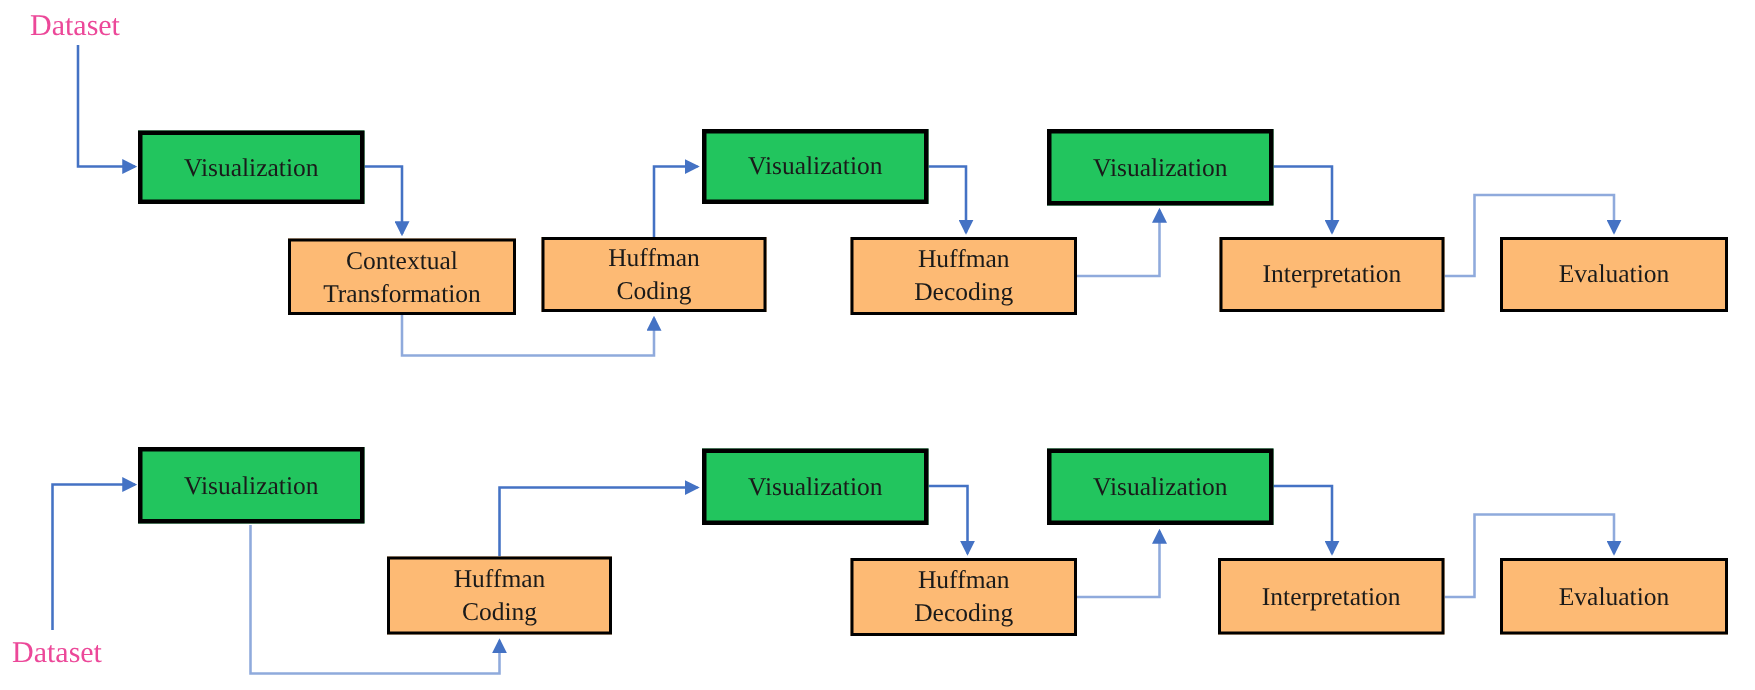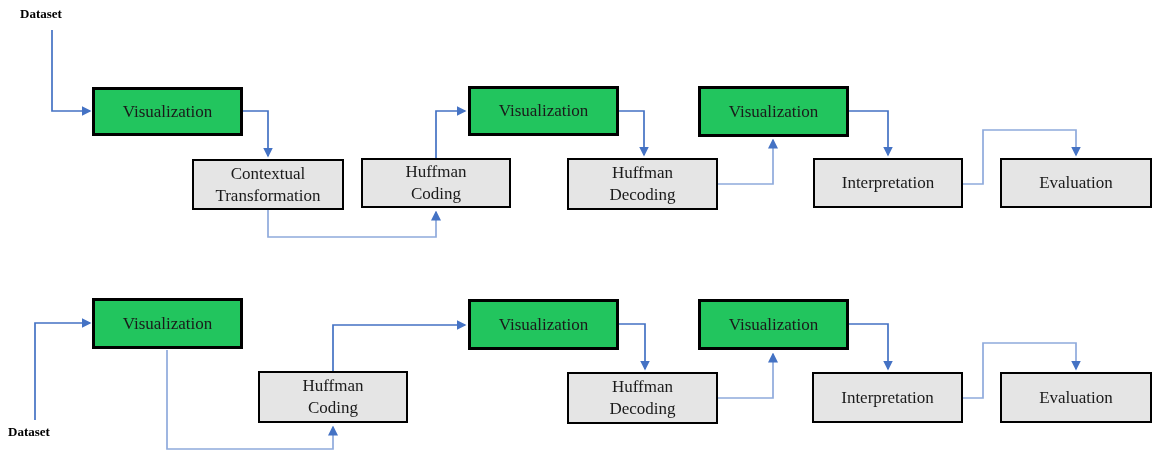--- a/index.html
+++ b/index.html
@@ -19,39 +19,38 @@
     position: absolute;
     left: 0;
     top: 0;
     width: 1170px;
     height: 460px;
   }
   .box {
     position: absolute;
     box-sizing: border-box;
     border: 2.5px solid #000000;
-    background: #e5e5e5;
+    background: #fdba74;
     display: flex;
     align-items: center;
     justify-content: center;
     text-align: center;
     font-size: 17px;
     line-height: 1.28;
     color: #1a1a1a;
     white-space: pre-line;
   }
   .box.gray {
     background: #22c55e;
     border-width: 3px;
   }
   .floating-label {
     position: absolute;
-    font-size: 13px;
-    color: #000000;
-    font-weight: bold;
+    font-size: 20px;
+    color: #ec4899;
   }
 </style>
 </head>
 <body>
 
 <div class="canvas">
 
   <svg class="connectors" viewBox="0 0 1170 460" xmlns="http://www.w3.org/2000/svg">
     <defs>
       <marker id="arrowD" markerUnits="userSpaceOnUse" markerWidth="10" markerHeight="10" refX="8.5" refY="5" orient="auto">

